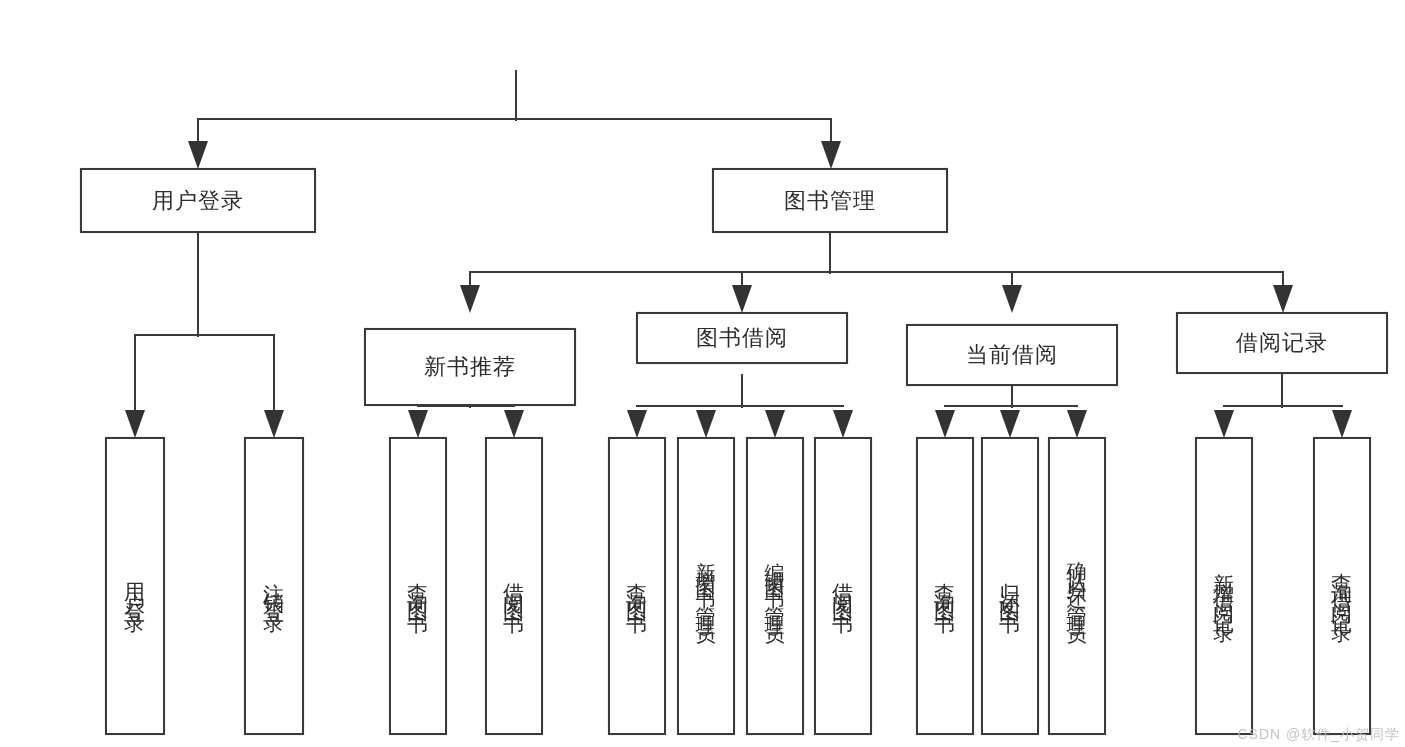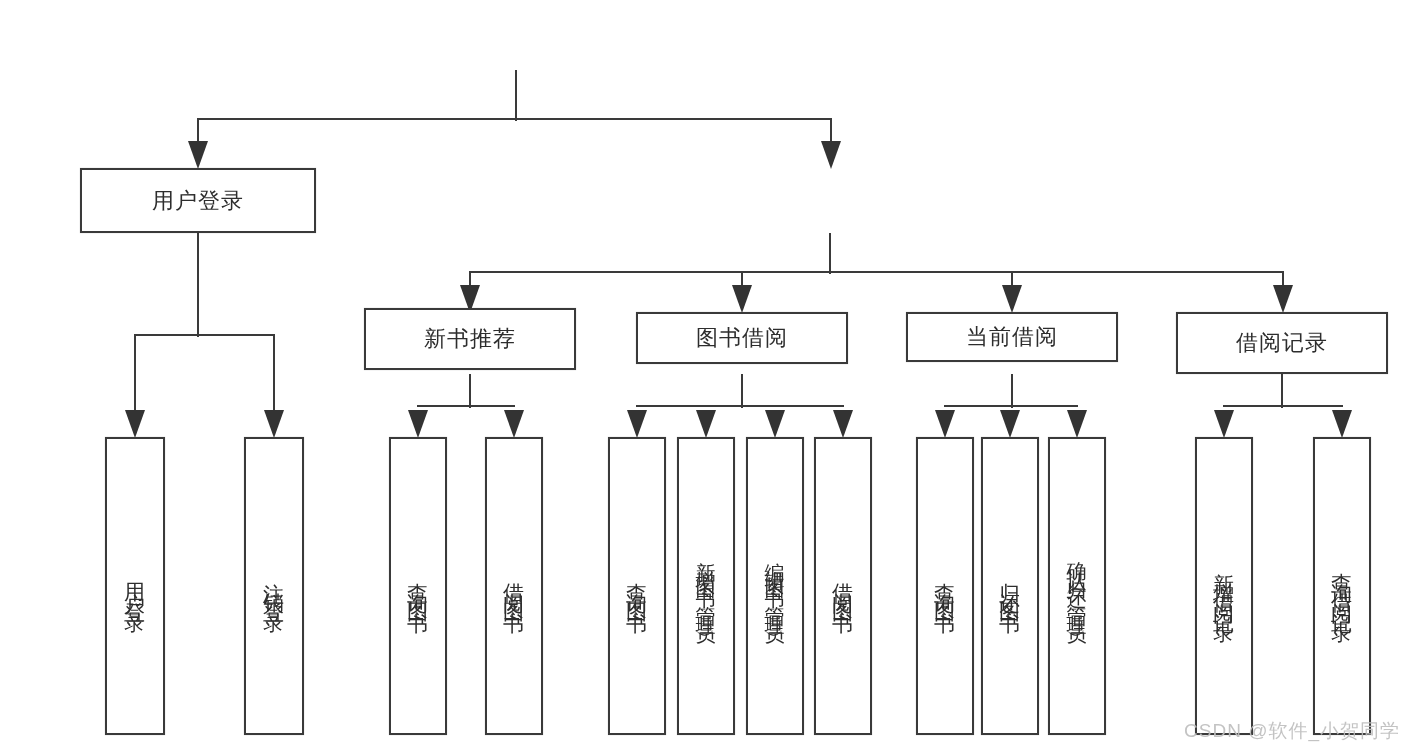--- a/index.html
+++ b/index.html
@@ -28,40 +28,43 @@
   .vline{width:2.5px;}
   .hline{height:2.5px;}
   .arrow{
     position:absolute;width:0;height:0;z-index:1;
     border-left:10px solid transparent;
     border-right:10px solid transparent;
     border-top:28px solid #333333;
   }
   .watermark{
     position:absolute;right:5px;bottom:3px;z-index:6;
-    font-size:19px;color:rgba(190,190,190,0.92);letter-spacing:1px;margin-left:20px;
+    font-size:14px;color:rgba(190,190,190,0.92);letter-spacing:1px;margin-left:20px;
   }
 </style>
 </head>
 <body>
 
 <div class="stage" id="stage">
 
 
   <div class="box" style="left:80px;top:168px;width:236px;height:65px">
     <span>用户登录</span>
   </div>
+  <div class="box" style="left:712px;top:168px;width:236px;height:65px">
+    <span>图书管理</span>
+  </div>
 
-  <div class="box" style="left:364px;top:308px;width:212px;height:62px">
+  <div class="box" style="left:364px;top:328px;width:212px;height:78px">
     <span>新书推荐</span>
   </div>
   <div class="box" style="left:636px;top:312px;width:212px;height:52px">
     <span>图书借阅</span>
   </div>
-  <div class="box" style="left:906px;top:312px;width:212px;height:50px">
+  <div class="box" style="left:906px;top:324px;width:212px;height:62px">
     <span>当前借阅</span>
   </div>
   <div class="box" style="left:1176px;top:312px;width:212px;height:62px">
     <span>借阅记录</span>
   </div>
 
   <div class="box" style="left:105px;top:437px;width:60px;height:298px">
     <span class="vtext">用户登录</span>
   </div>
   <div class="box" style="left:244px;top:437px;width:60px;height:298px">

